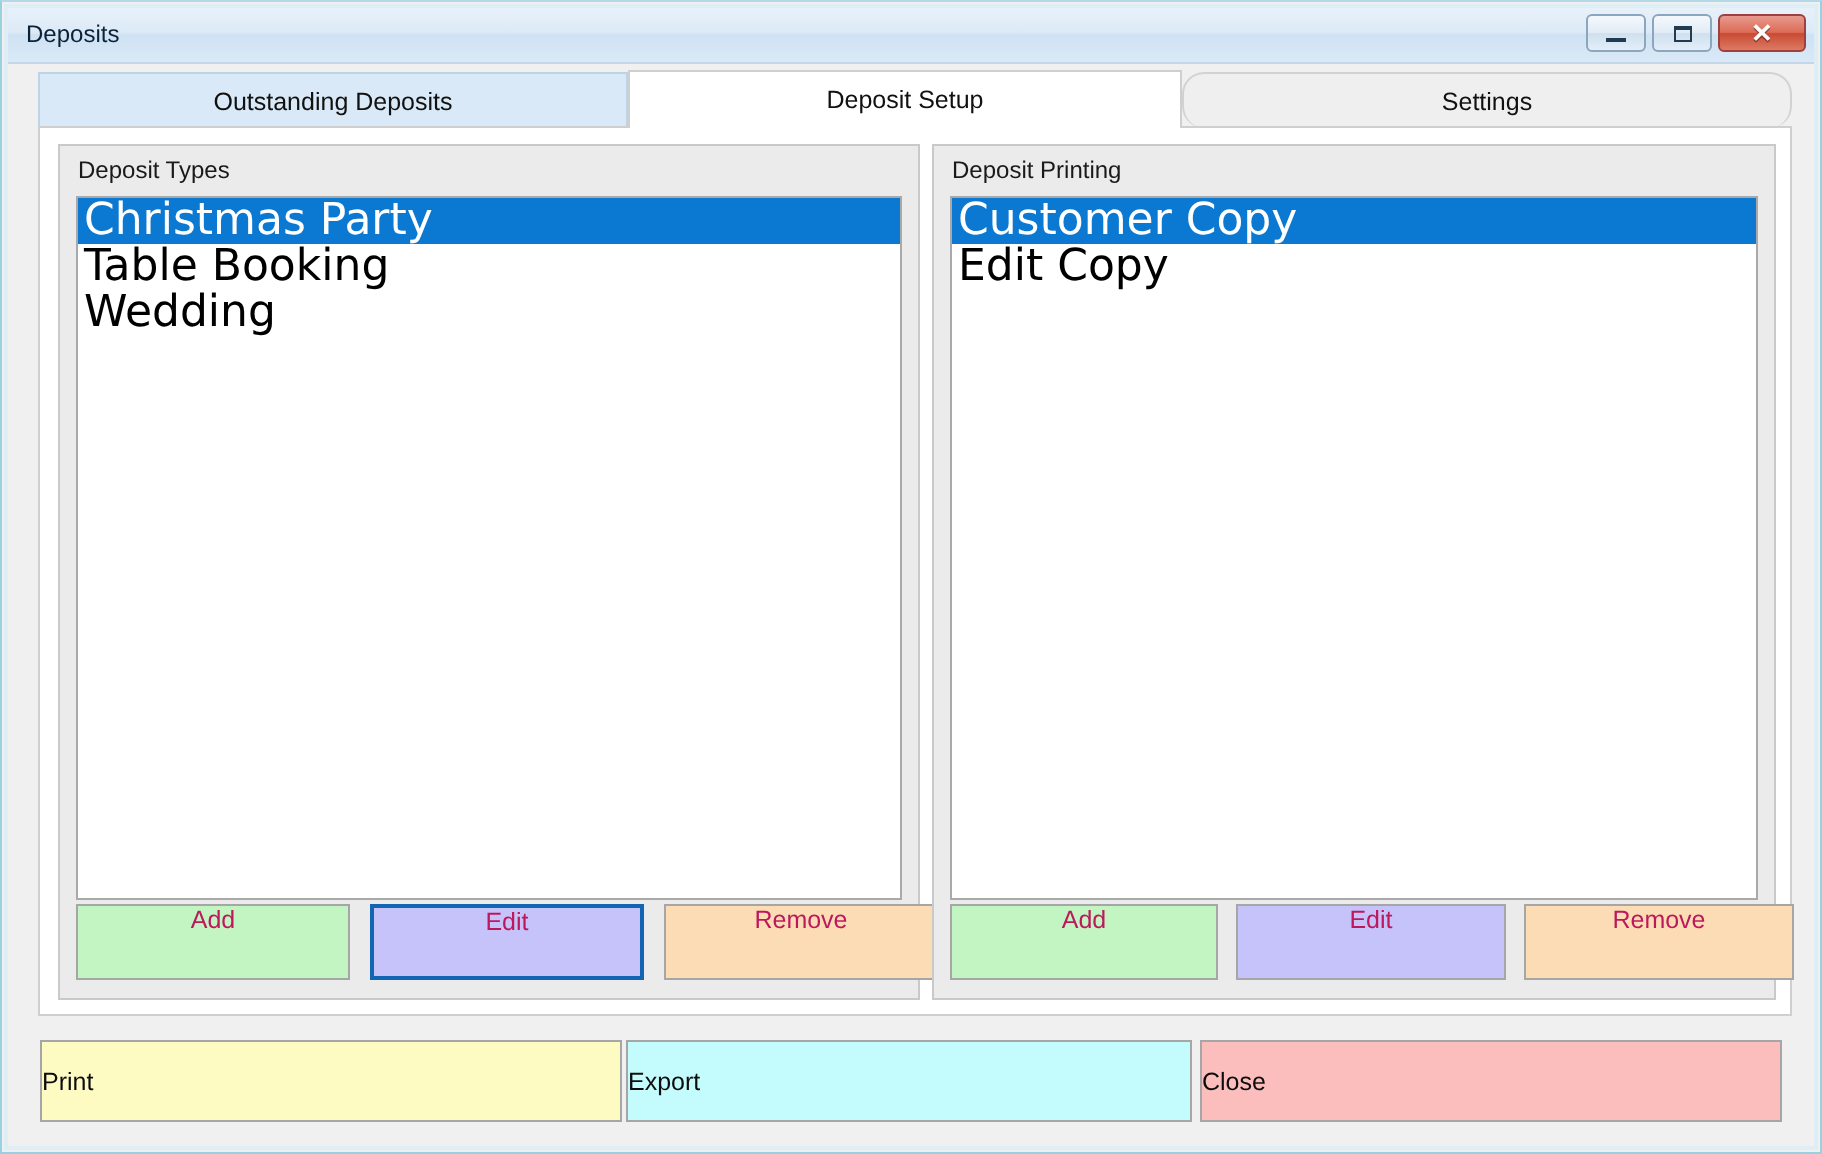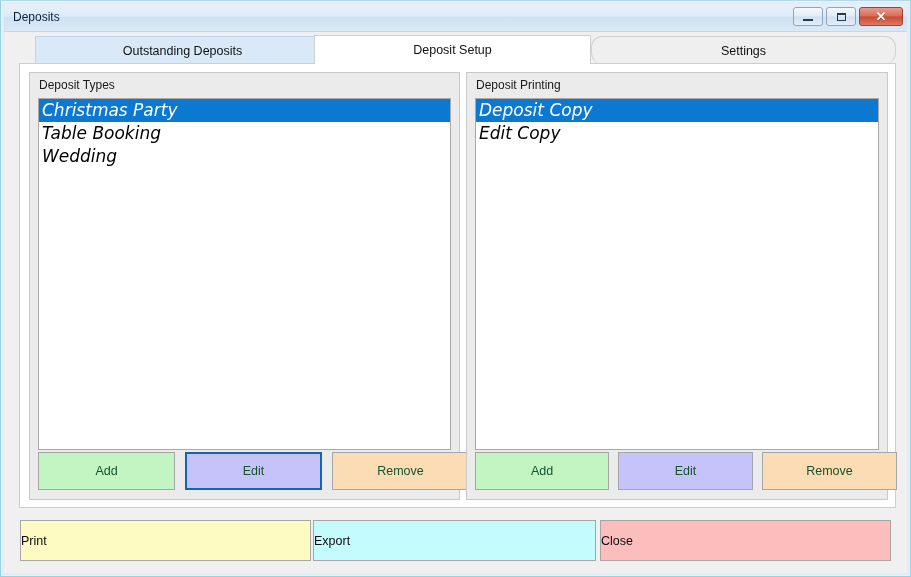--- a/index.html
+++ b/index.html
@@ -177,28 +177,27 @@
     left: 8px;
     top: 25px;
     right: 8px;
     height: 352px;
     box-sizing: border-box;
     background: #ffffff;
     border: 1px solid #a9a9a9;
     overflow: hidden;
   }
   .list-item {
-    font-size: 17px;
+    font-size: 22px;
     line-height: 23px;
     height: 23px;
     padding-left: 3px;
     color: #000;
     white-space: nowrap;
     font-family: "DejaVu Sans", sans-serif;
-    font-style: italic;
   }
   .list-item.selected {
     background: #0b78d1;
     color: #ffffff;
   }
 
   
   .btnrow {
     position: absolute;
     left: 8px;
@@ -206,23 +205,23 @@
     bottom: 9px;
     height: 38px;
   }
   .btn {
     position: absolute;
     top: 0;
     height: 38px;
     box-sizing: border-box;
     border: 1px solid #a6a6a6;
     font-size: 12.5px;
-    color: #14532d;
-    display: flex;
-    align-items: center;
+    color: #be185d;
+    display: flex;
+    align-items: flex-start;
     justify-content: center;
     font-family: "Liberation Sans", sans-serif;
   }
   .btn.focused {
     border: 2px solid #1464b4;
   }
   .btn-add { background: #c3f5c3; }
   .btn-edit { background: #c5c3fa; }
   .btn-remove { background: #fcdcb4; }
 
@@ -265,21 +264,21 @@
         <div class="win-btn">
           <span class="glyph-max"></span>
         </div>
         <div class="win-btn close">
           <span class="glyph-close">✕</span>
         </div>
       </div>
     </div>
 
     <div class="tabstrip">
-      <div class="tab inactive-blue" style="left:16px; width:295px;">
+      <div class="tab inactive-blue" style="left:0px; width:295px;">
         <span>Outstanding Deposits</span>
       </div>
       <div class="tab active" style="left:295px; width:277px; top:-1px; height:29px;">
         <span>Deposit Setup</span>
       </div>
       <div class="tab inactive-gray" style="left:572px; width:305px;">
         <span>Settings</span>
       </div>
     </div>
 
@@ -304,21 +303,21 @@
           <div class="btn btn-remove" style="left:294px; width:137px;">
             <span>Remove</span>
           </div>
         </div>
       </div>
 
       <div class="groupbox" id="group-deposit-printing">
         <div class="group-caption">Deposit Printing</div>
 
         <div class="listbox">
-          <div class="list-item selected">Deposit Copy</div>
+          <div class="list-item selected">Customer Copy</div>
           <div class="list-item">Edit Copy</div>
         </div>
 
         <div class="btnrow">
           <div class="btn btn-add" style="left:0px; width:134px;">
             <span>Add</span>
           </div>
           <div class="btn btn-edit" style="left:143px; width:135px;">
             <span>Edit</span>
           </div>

